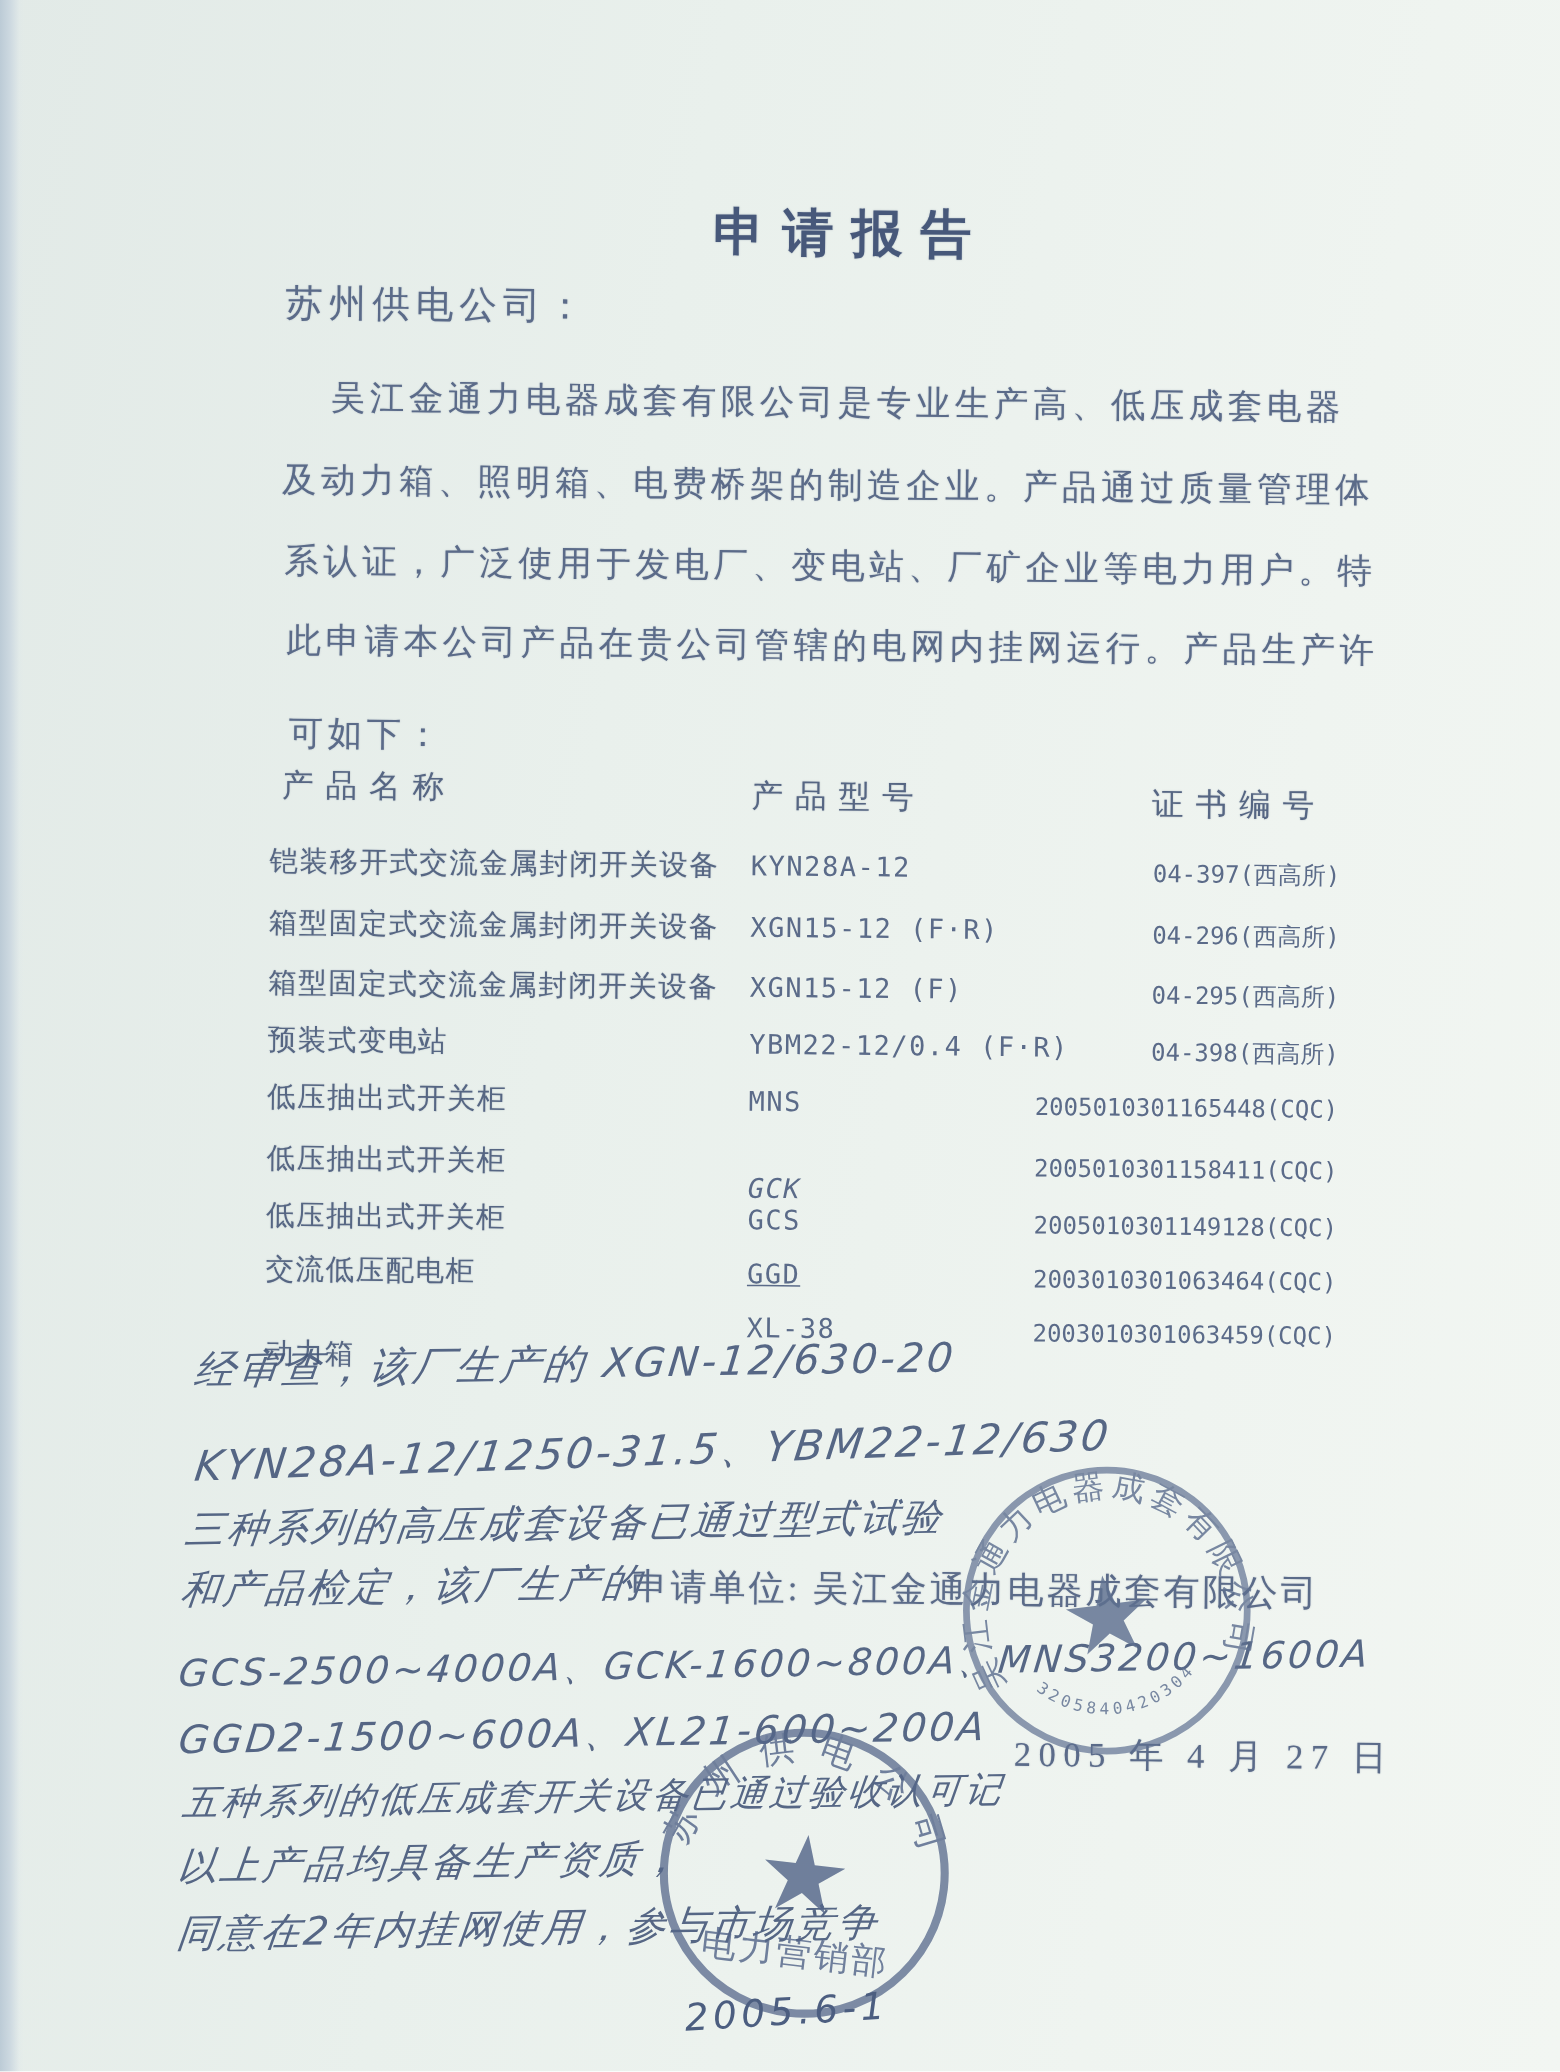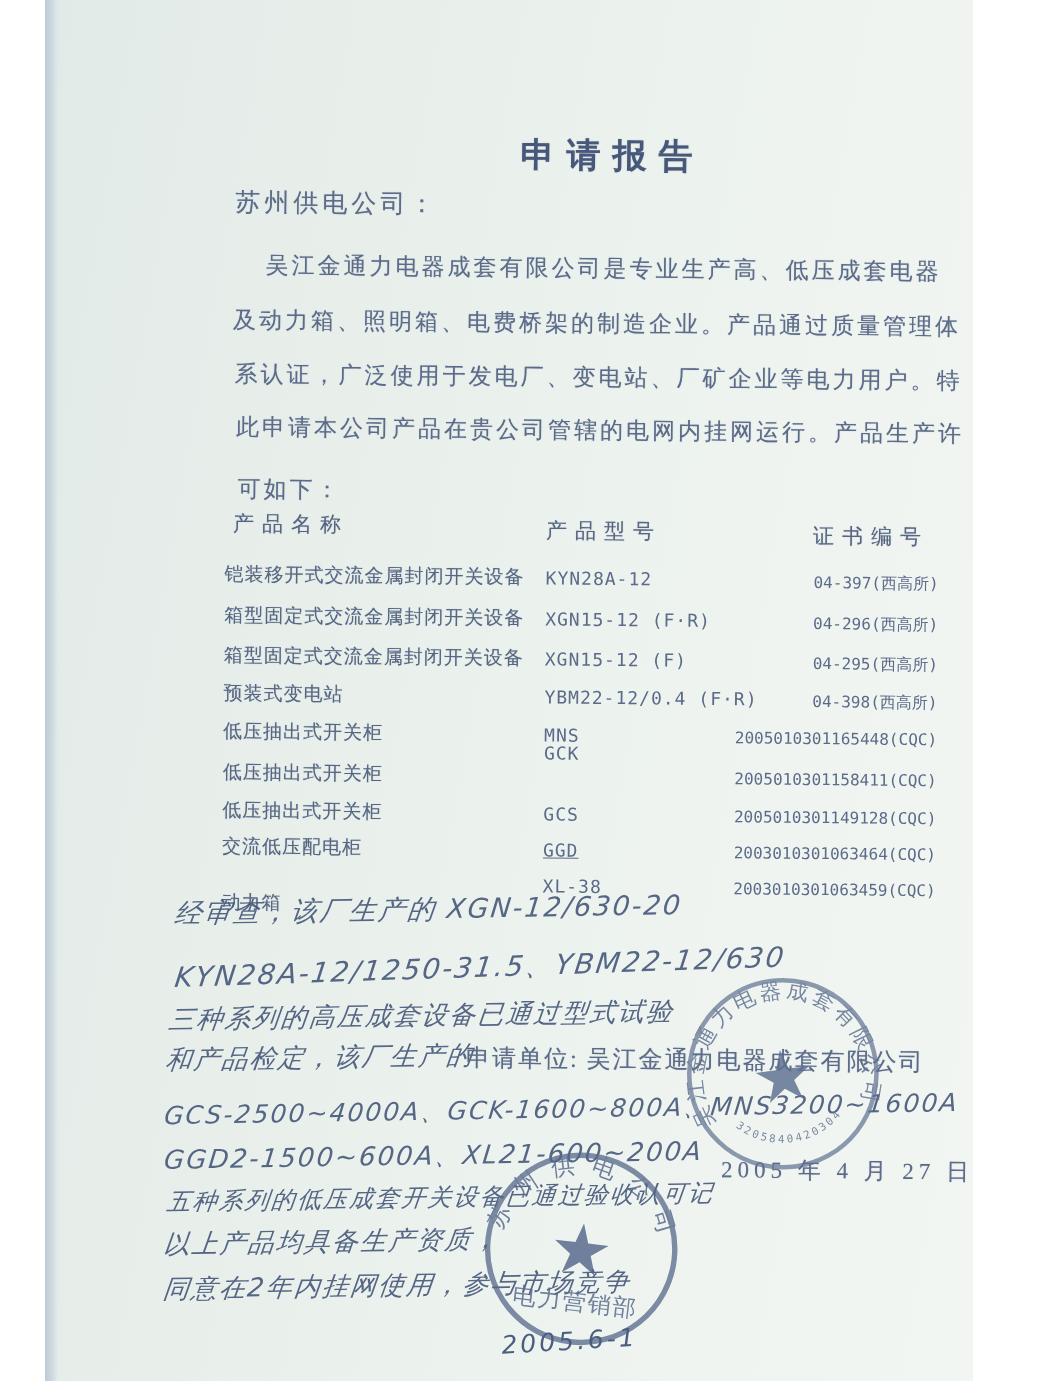--- a/index.html
+++ b/index.html
@@ -1,21 +1,20 @@
 <!DOCTYPE html>
 <html><head>
 <meta charset="utf-8">
 <style>
   html,body{margin:0;padding:0;}
   body{width:1040px;height:1381px;overflow:hidden;}
   #paper{
-    position:relative;width:928px;height:1381px;
+    position:relative;width:1040px;height:1381px;
     background:linear-gradient(100deg,#e2eae7 0%,#e9f0ec 38%,#eff4f0 75%,#f2f6f2 100%);
     font-family:"Liberation Serif", serif;
-    margin-left:45px;
   }
   #scan-edge{
     position:absolute;left:0;top:0;width:16px;height:1381px;
     background:linear-gradient(to right,#bccbd6 0%,#ccd8e0 40%,rgba(220,230,235,0.25) 80%,rgba(233,240,236,0) 100%);
   }
   #content{position:absolute;left:0;top:0;width:1040px;height:1381px;transform:rotate(0.55deg);transform-origin:40px 120px;}
   .print{color:#5b6b89;text-shadow:0 0 1px rgba(91,107,137,0.45);}
   .doc-title{
     position:absolute;left:476px;top:128px;font-size:34px;letter-spacing:12px;
     color:#47587a;font-weight:600;text-shadow:0 0 1px rgba(71,88,122,0.5);
@@ -78,21 +77,21 @@
       <span class="row-model" style="top:682px;">YBM22-12/0.4 (F·R)</span>
       <span class="row-cert" style="top:685px;">04-398(西高所)</span>
     </div>
     <div>
       <span class="row-name" style="top:717px;">低压抽出式开关柜</span>
       <span class="row-model" style="top:720px;">MNS</span>
       <span class="row-cert" style="top:722px;">2005010301165448(CQC)</span>
     </div>
     <div>
       <span class="row-name" style="top:758px;">低压抽出式开关柜</span>
-      <span class="row-model" style="top:738px;">GCK</span>
+      <span class="row-model" style="top:778px;font-style:italic;">GCK</span>
       <span class="row-cert" style="top:763px;">2005010301158411(CQC)</span>
     </div>
     <div>
       <span class="row-name" style="top:796px;">低压抽出式开关柜</span>
       <span class="row-model" style="top:799px;text-align:center;">GCS</span>
       <span class="row-cert" style="top:801px;">2005010301149128(CQC)</span>
     </div>
     <div>
       <span class="row-name" style="top:832px;">交流低压配电柜</span>
       <span class="row-model" style="top:835px;text-decoration:underline;">GGD</span>

